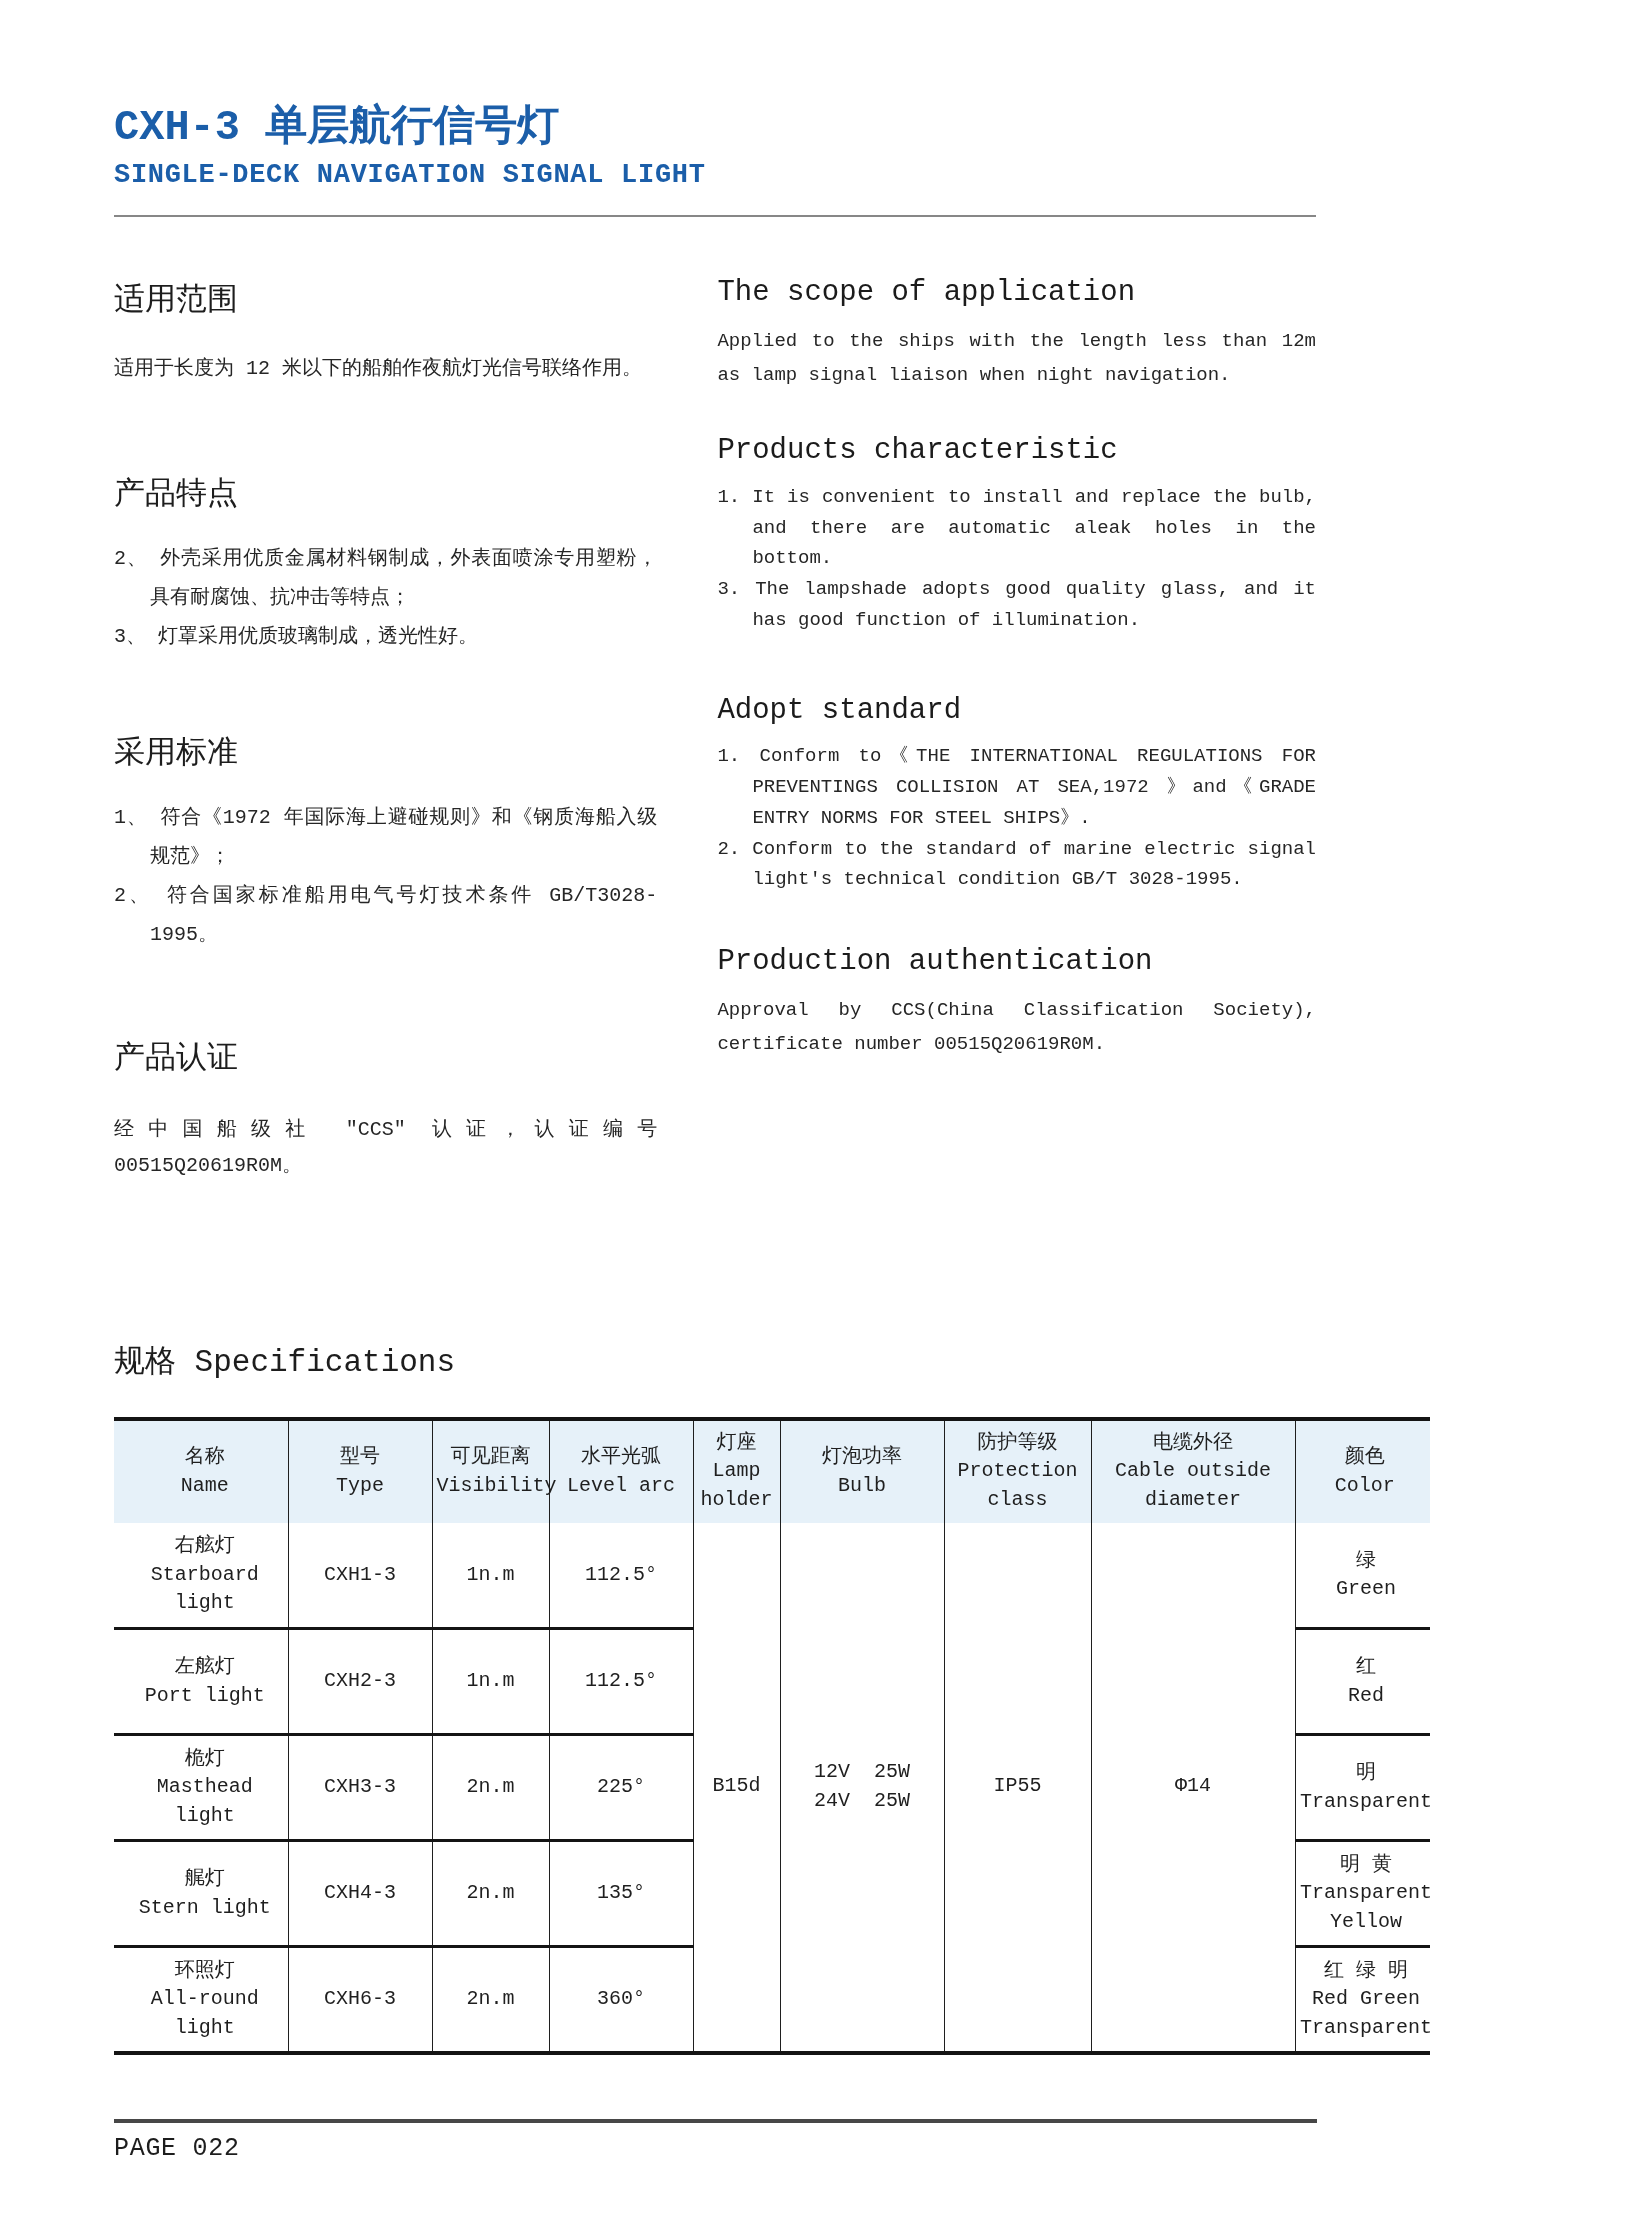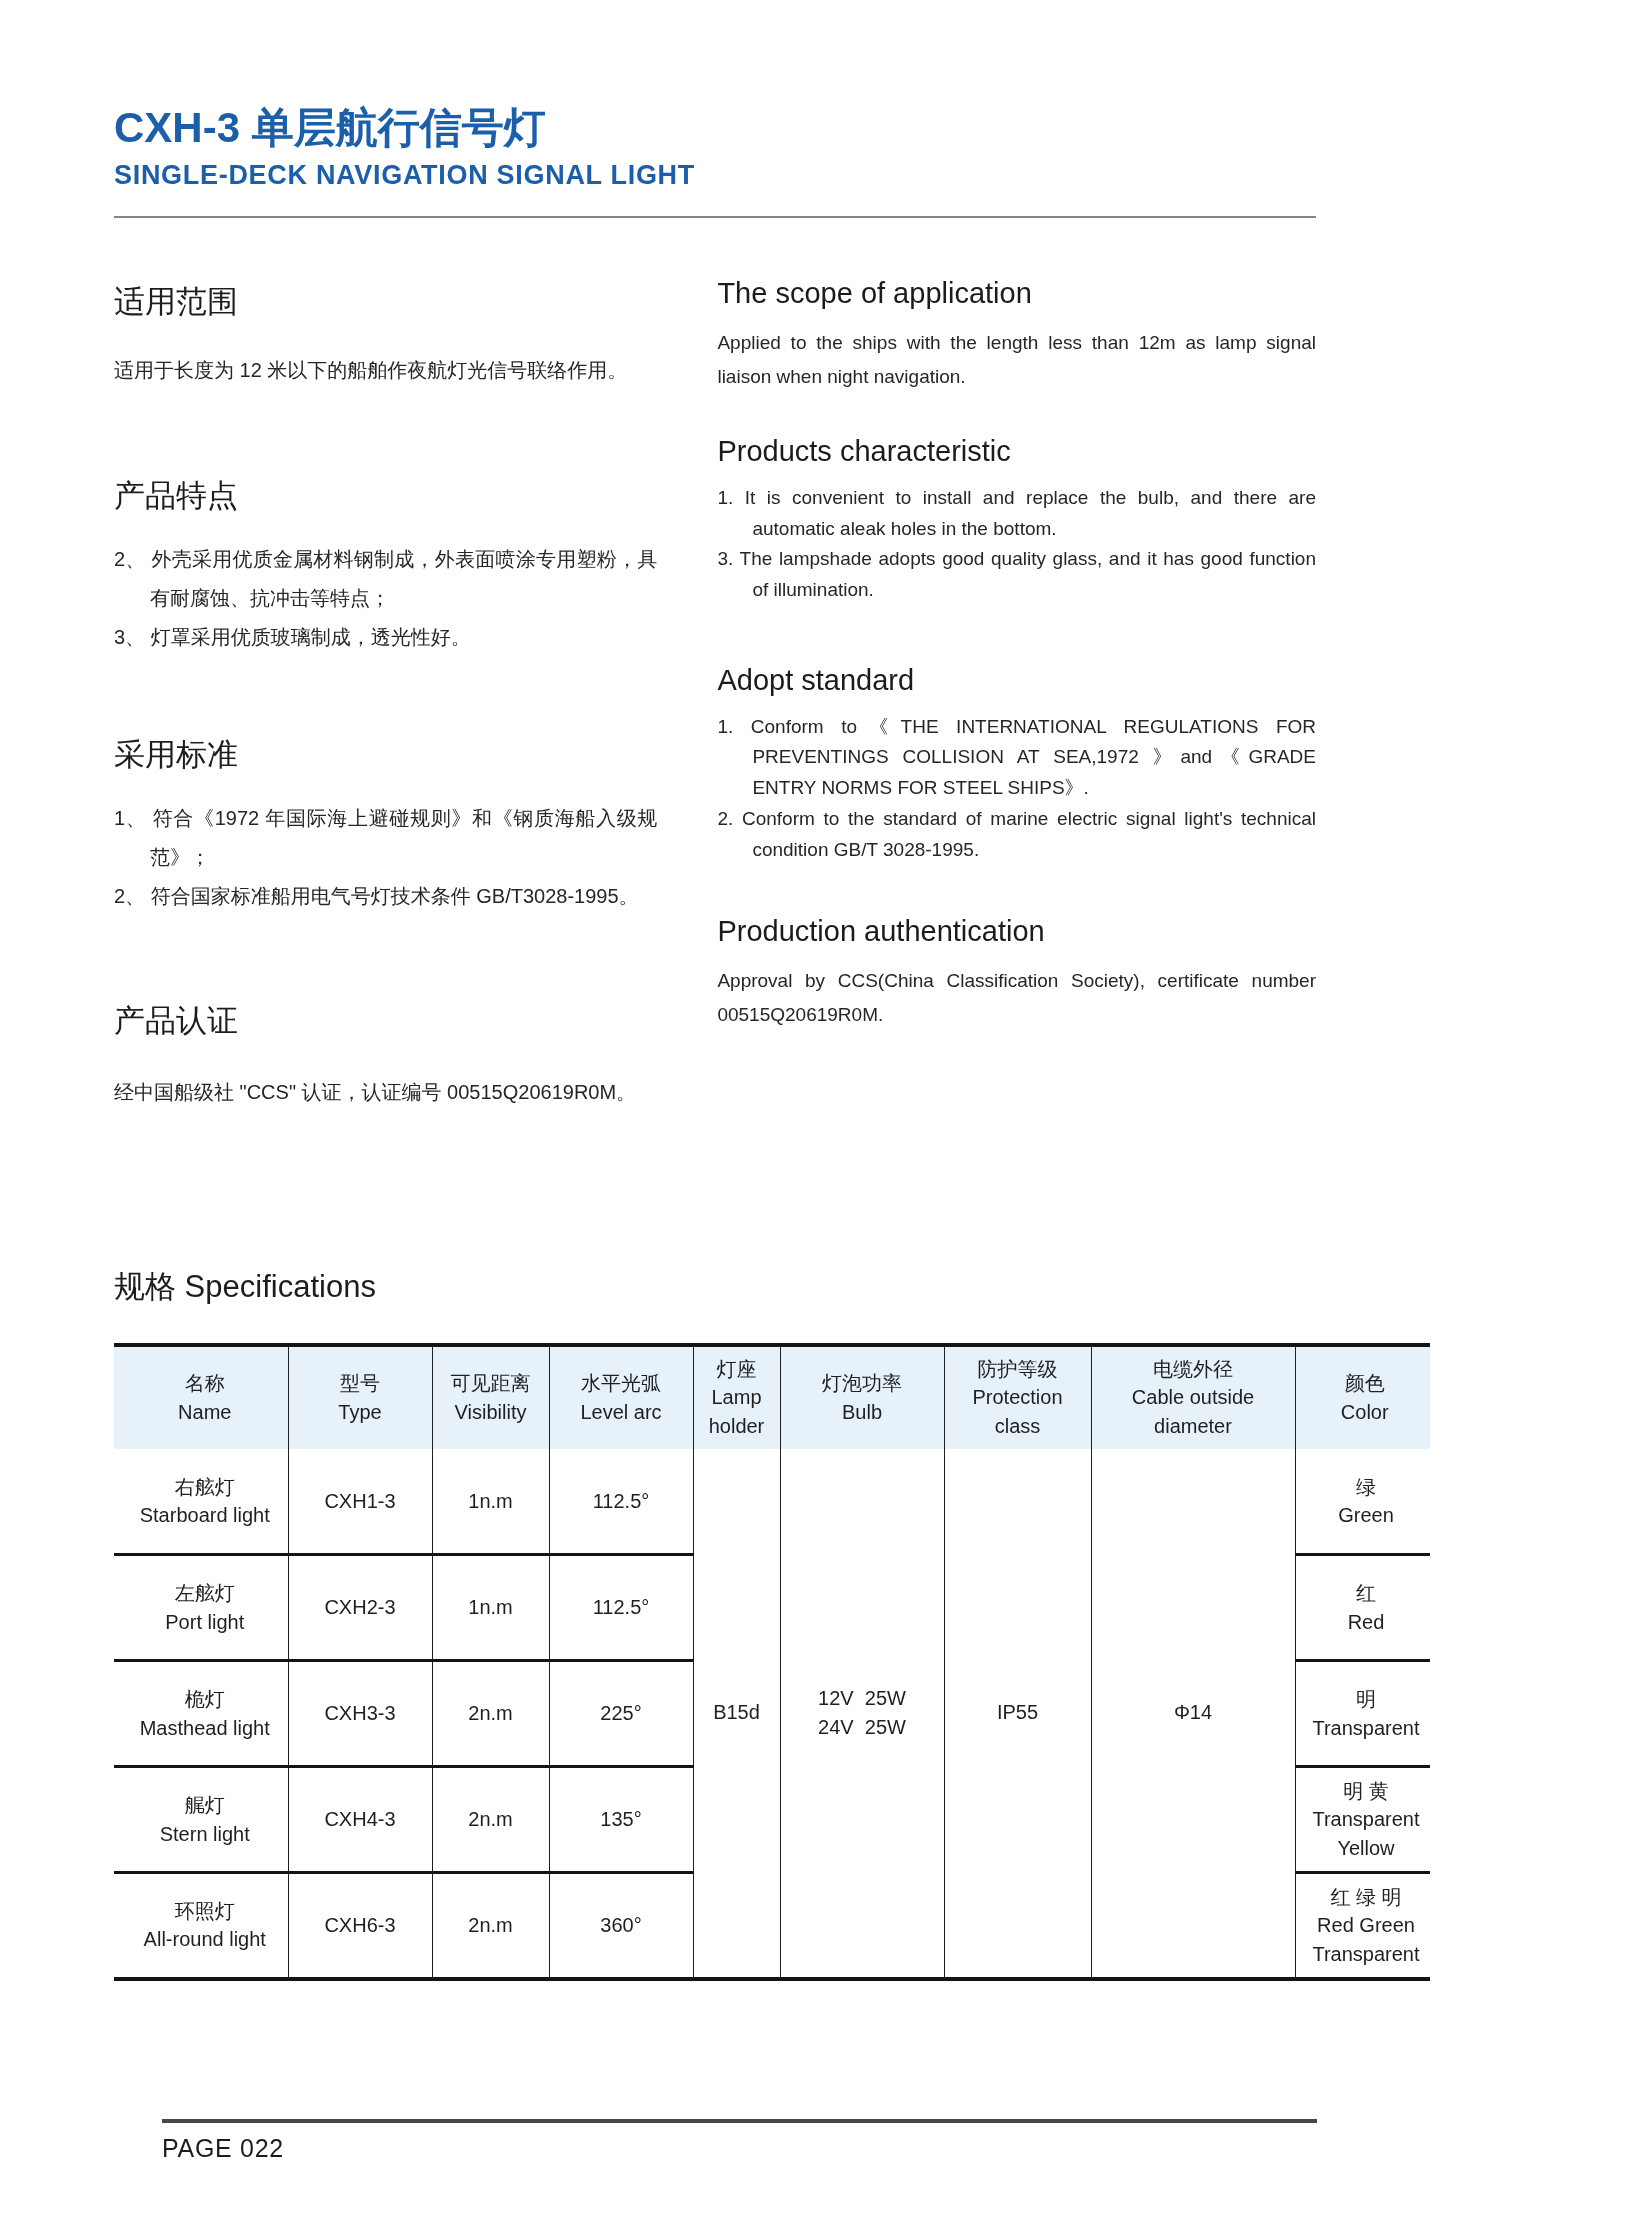--- a/index.html
+++ b/index.html
@@ -9,21 +9,21 @@
     --thick:#141414;
     --thead-bg:#e6f1f9;
   }
   *{box-sizing:border-box;}
   html,body{margin:0;padding:0;background:#ffffff;}
   .page{
     position:relative;
     width:1430px;
     height:2239px;
     background:#ffffff;
-    font-family:Liberation Sans, sans-serif;
+    font-family:Liberation Mono, monospace;
     color:var(--ink);
     padding:105px 114px 0 114px;
     overflow:hidden;
   }
   
   .title-cn{
     font-size:42px;
     font-weight:700;
     color:var(--blue);
     line-height:1.1;
@@ -106,21 +106,20 @@
   table.spec .last{border-right:none;}
   table.spec th.gap{border-right:6.7px solid #ffffff;}
   table.spec td.rsep{border-bottom:3.3px solid var(--thick);}
   table.spec td.bend{border-bottom:4px solid var(--thick);}
   table.spec td.bulb{white-space:pre-wrap;}
   
   .footer{
     position:absolute;
     left:114px;right:113px;top:2119px;
     border-top:4px solid #474747;
-    margin-left:48px;
   }
   .footer-text{
     margin-top:10.6px;
     font-size:25px;
     color:#1d1d1d;
     letter-spacing:0.7px;
   }
 </style>
 </head>
 <body>

